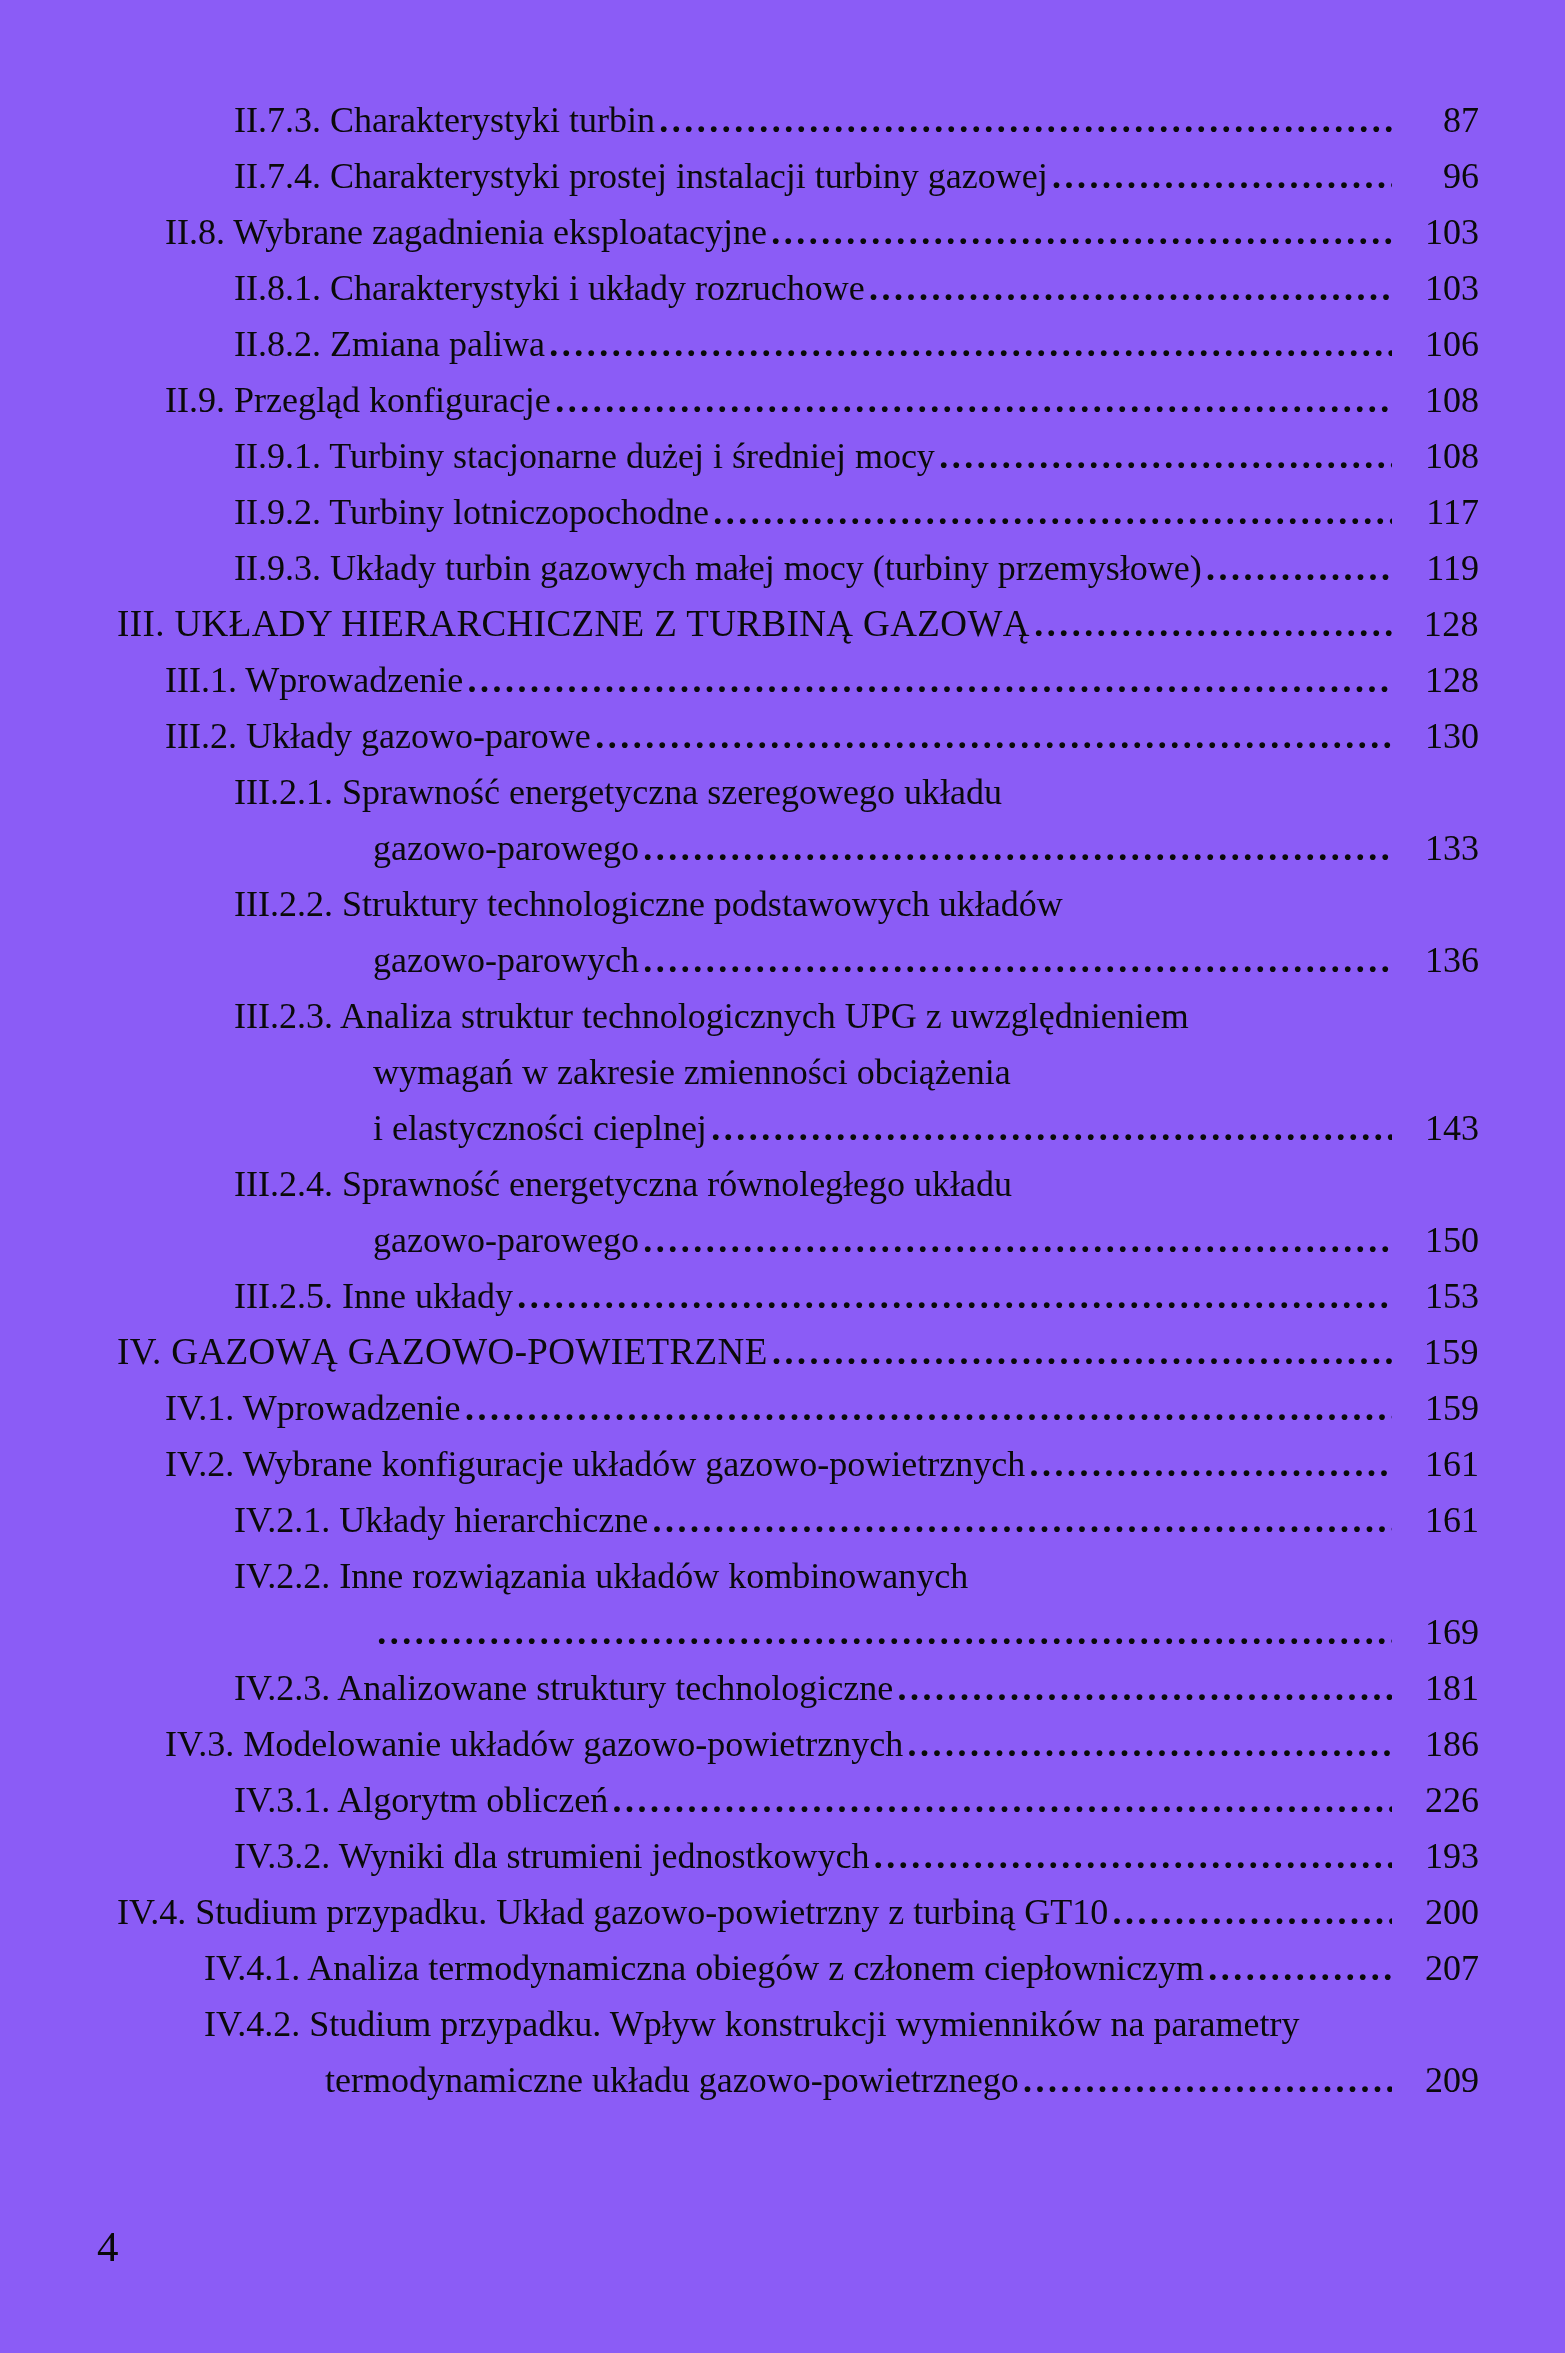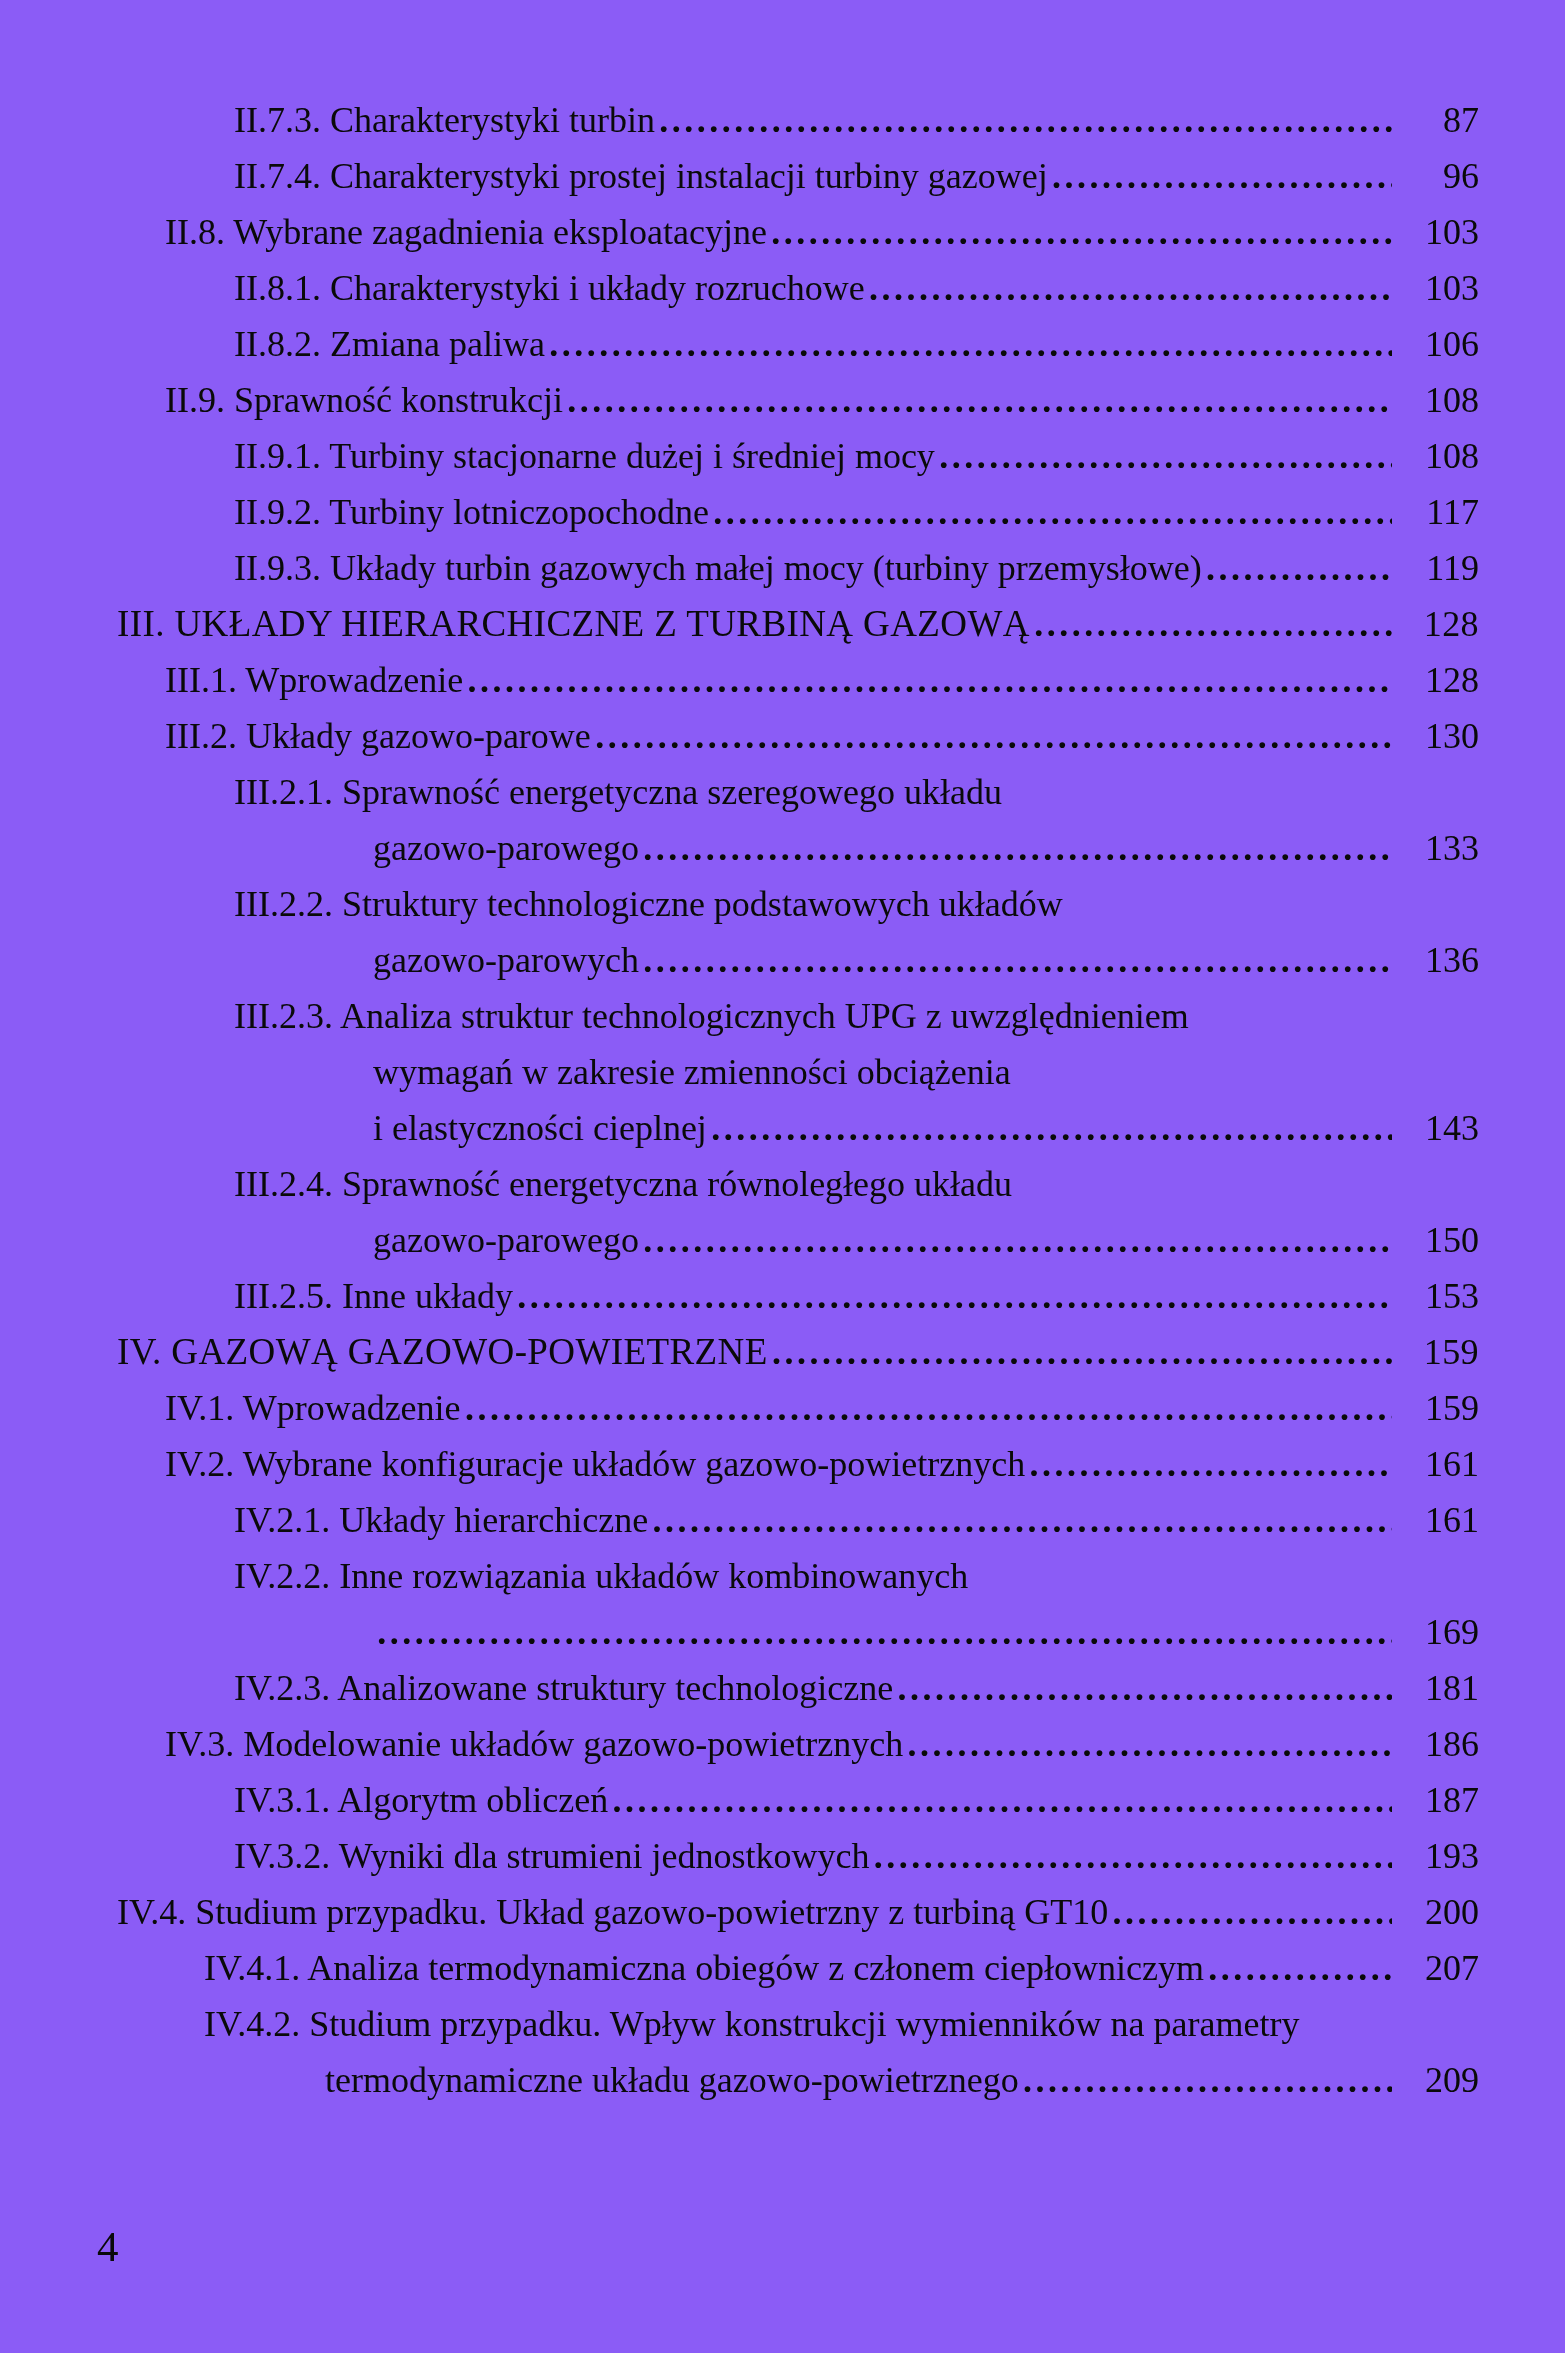--- a/index.html
+++ b/index.html
@@ -95,21 +95,21 @@
         <span class="entry-text">II.8.1. Charakterystyki i układy rozruchowe</span>
         <span class="leader"></span>
         <span class="pagenum">103</span>
       </div>
       <div class="line l3">
         <span class="entry-text">II.8.2. Zmiana paliwa</span>
         <span class="leader"></span>
         <span class="pagenum">106</span>
       </div>
       <div class="line l2">
-        <span class="entry-text">II.9. Sprawność konstrukcji</span>
+        <span class="entry-text">II.9. Przegląd konfiguracje</span>
         <span class="leader"></span>
         <span class="pagenum">108</span>
       </div>
       <div class="line l3">
         <span class="entry-text">II.9.1. Turbiny stacjonarne dużej i średniej mocy</span>
         <span class="leader"></span>
         <span class="pagenum">108</span>
       </div>
       <div class="line l3">
         <span class="entry-text">II.9.2. Turbiny lotniczopochodne</span>
@@ -215,21 +215,21 @@
         <span class="pagenum">181</span>
       </div>
       <div class="line l2">
         <span class="entry-text">IV.3. Modelowanie układów gazowo-powietrznych</span>
         <span class="leader"></span>
         <span class="pagenum">186</span>
       </div>
       <div class="line l3">
         <span class="entry-text">IV.3.1. Algorytm obliczeń</span>
         <span class="leader"></span>
-        <span class="pagenum">187</span>
+        <span class="pagenum">226</span>
       </div>
       <div class="line l3">
         <span class="entry-text">IV.3.2. Wyniki dla strumieni jednostkowych</span>
         <span class="leader"></span>
         <span class="pagenum">193</span>
       </div>
       <div class="line l1b">
         <span class="entry-text">IV.4. Studium przypadku. Układ gazowo-powietrzny z turbiną GT10</span>
         <span class="leader"></span>
         <span class="pagenum">200</span>

